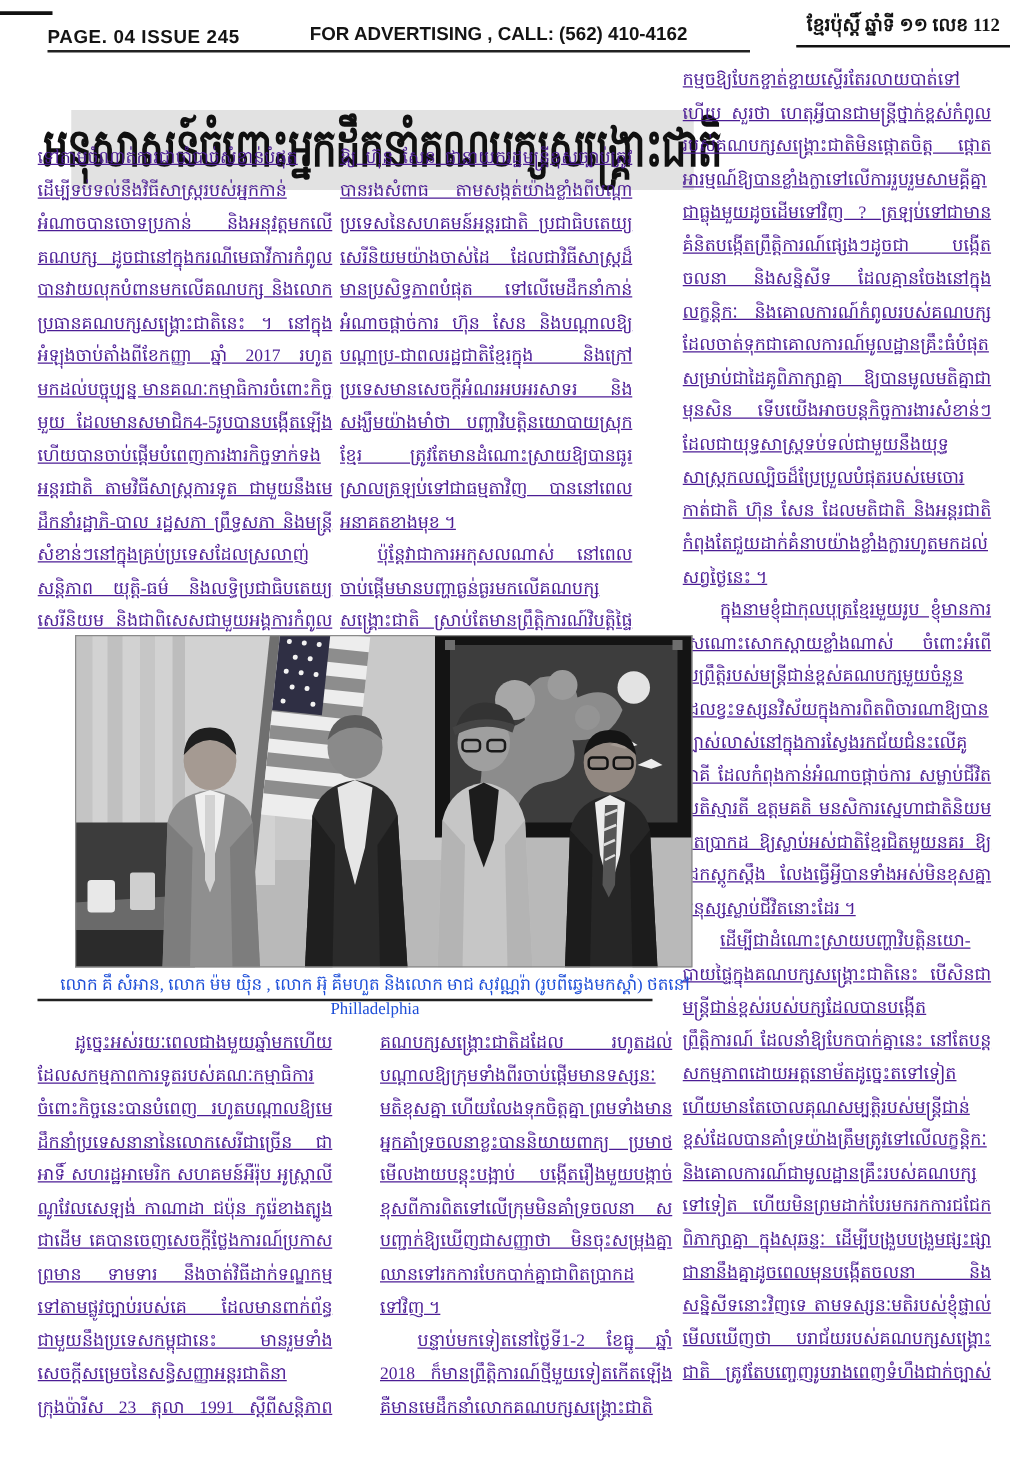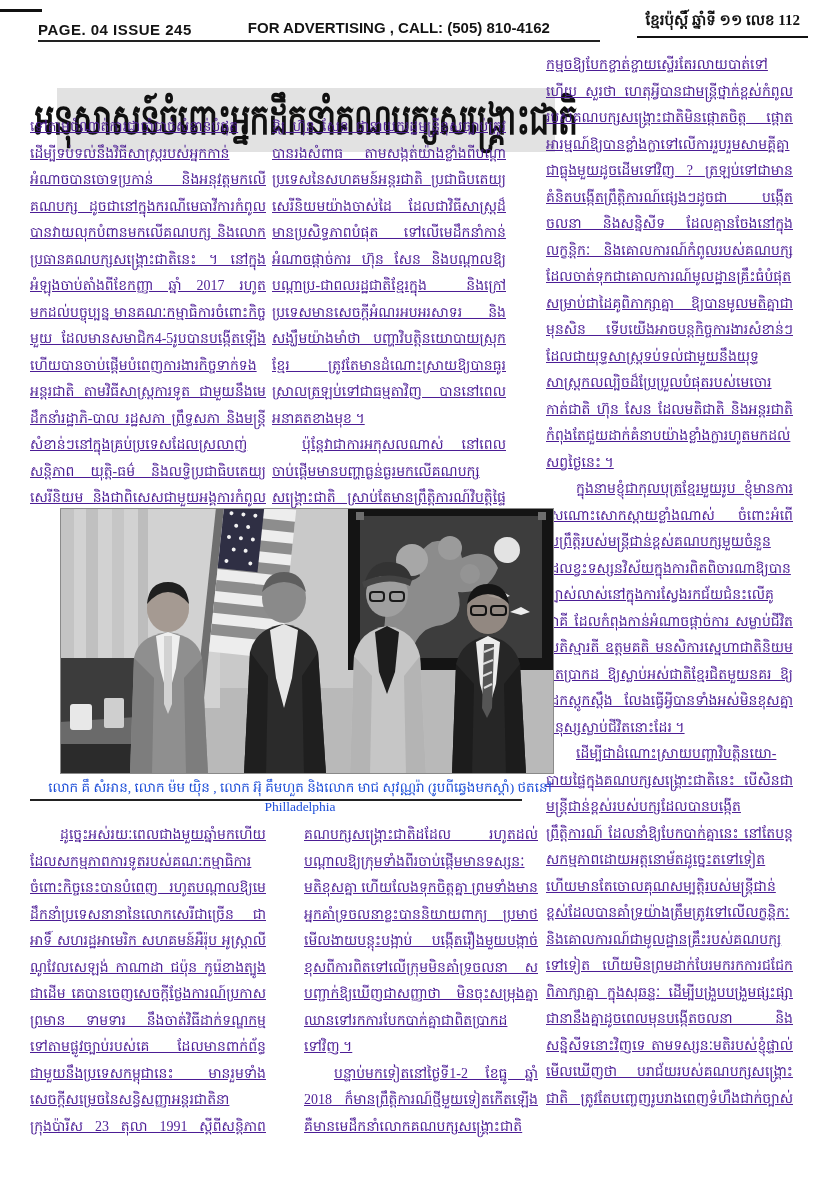--- a/index.html
+++ b/index.html
@@ -55,21 +55,21 @@
 </style>
 </head>
 <body>
 
 <div class="page">
 
   <div class="corner-mark"></div>
 
   <div class="header-bar">
     <span class="header-left">PAGE. 04 ISSUE 245</span>
-    <span class="header-center">FOR ADVERTISING , CALL: (505) 810-4162</span>
+    <span class="header-center">FOR ADVERTISING , CALL: (562) 410-4162</span>
     <span class="header-right">ខ្មែរប៉ុស្តិ៍ ឆ្នាំទី ១១ លេខ 112</span>
   </div>
   <div class="header-rule"></div>
 
   <div class="headline-block">
     <div class="headline-text">អនុសាសន៍ចំពោះអ្នកដឹកនាំគណបក្សសង្គ្រោះជាតិ</div>
   </div>
 
   <div class="col" id="col1-top">
     <p>ទៅតាមចំណាត់ការជាចាំបាច់សំខាន់បំផុត ដើម្បីទប់ទល់នឹងវិធីសាស្ត្ររបស់អ្នកកាន់អំណាចបានចោទប្រកាន់ និងអនុវត្តមកលើគណបក្ស ដូចជានៅក្នុងករណីមេធាវីការកំពូលបានវាយលុកបំពានមកលើគណបក្ស និងលោកប្រធានគណបក្សសង្គ្រោះជាតិនេះ ។ នៅក្នុងអំឡុងចាប់តាំងពីខែកញ្ញា ឆ្នាំ 2017 រហូតមកដល់បច្ចុប្បន្ន មានគណៈកម្មាធិការចំពោះកិច្ចមួយ ដែលមានសមាជិក4-5រូបបានបង្កើតឡើង ហើយបានចាប់ផ្ដើមបំពេញការងារកិច្ចទាក់ទងអន្តរជាតិ តាមវិធីសាស្ត្រការទូត ជាមួយនឹងមេដឹកនាំរដ្ឋាភិ-បាល រដ្ឋសភា ព្រឹទ្ធសភា និងមន្ត្រីសំខាន់ៗនៅក្នុងគ្រប់ប្រទេសដែលស្រលាញ់សន្តិភាព យុត្តិ-ធម៌ និងលទ្ធិប្រជាធិបតេយ្យ សេរីនិយម និងជាពិសេសជាមួយអង្គការកំពូល អង្គការសហប្រ-ជាជាតិឱ្យគេជួយដោះស្រាយ រិះរកយុទ្ធវិធីដើម្បីឆ្លើយតបទៅនឹងការវាយលុកបំពានខុសច្បាប់រដ្ឋធម្មនុញ្ញ និងនីតិរដ្ឋជាតិ និងអន្តរជាតិ ដោយត្រូវប្រើការដាក់ទណ្ឌកម្មទៅលើអ្នកដឹកនាំខ្មែរដែលកំពុងកាន់អំណាច ហ៊ុន សែន ដែលអន្តរ-ជាតិក៏បានមើលឃើញ និងដឹងច្បាស់ថា ពិតជា</p>

